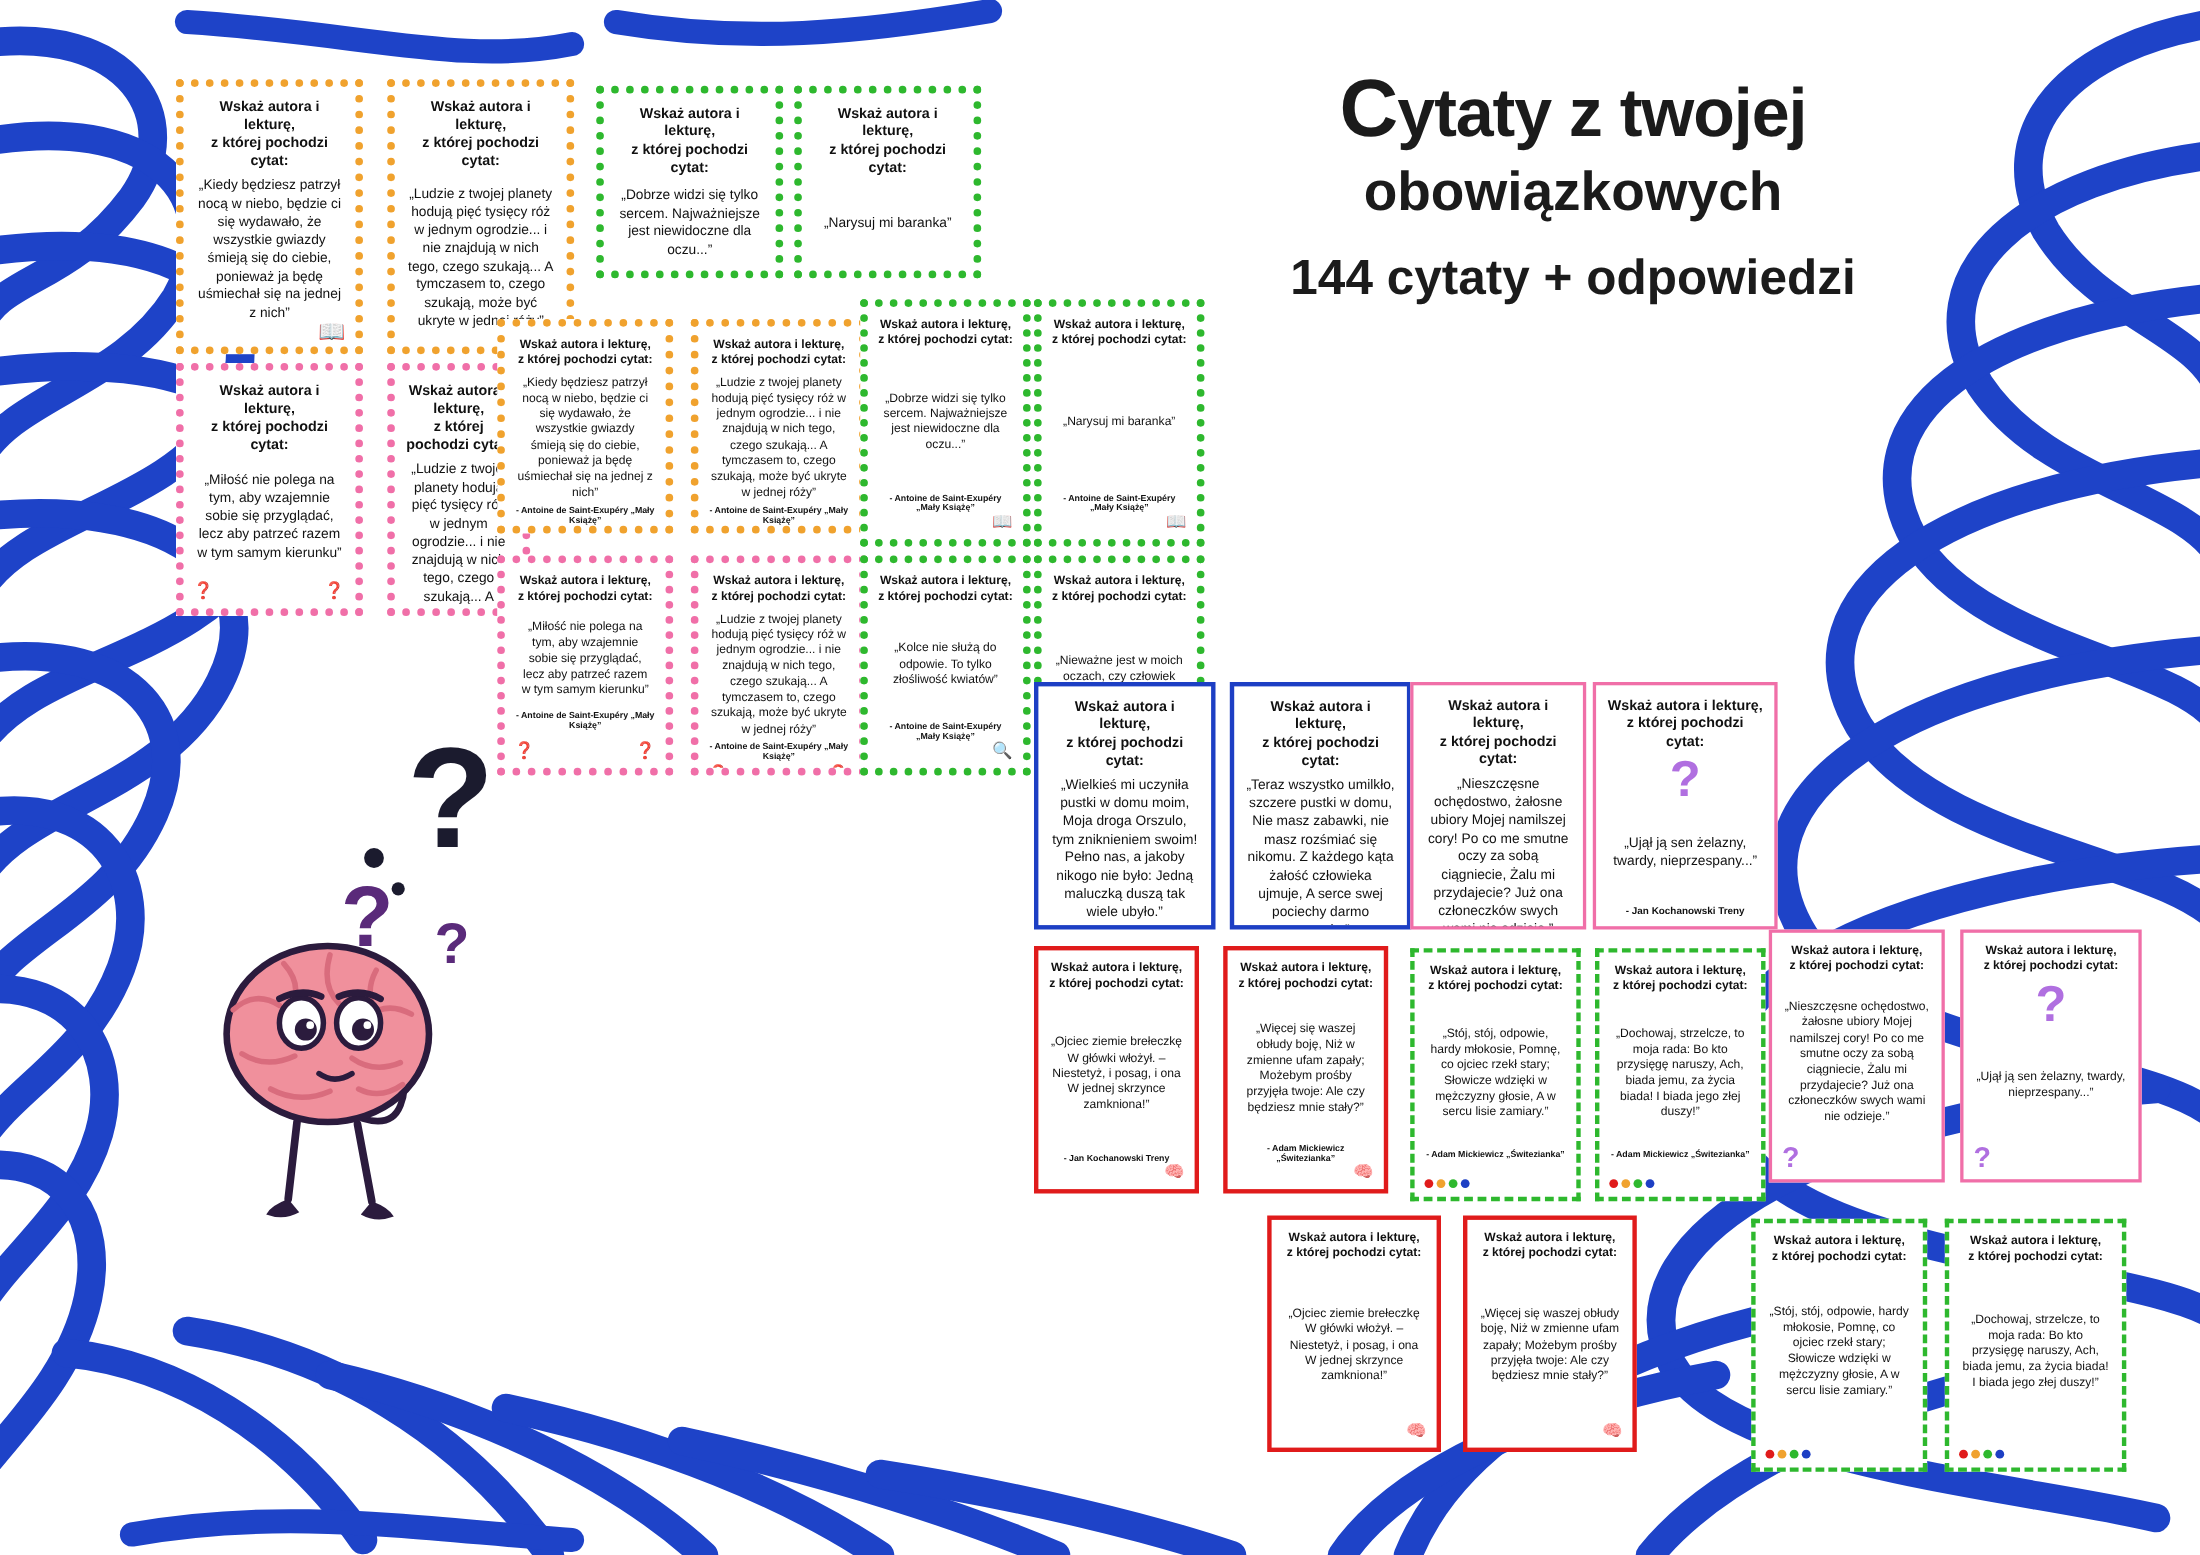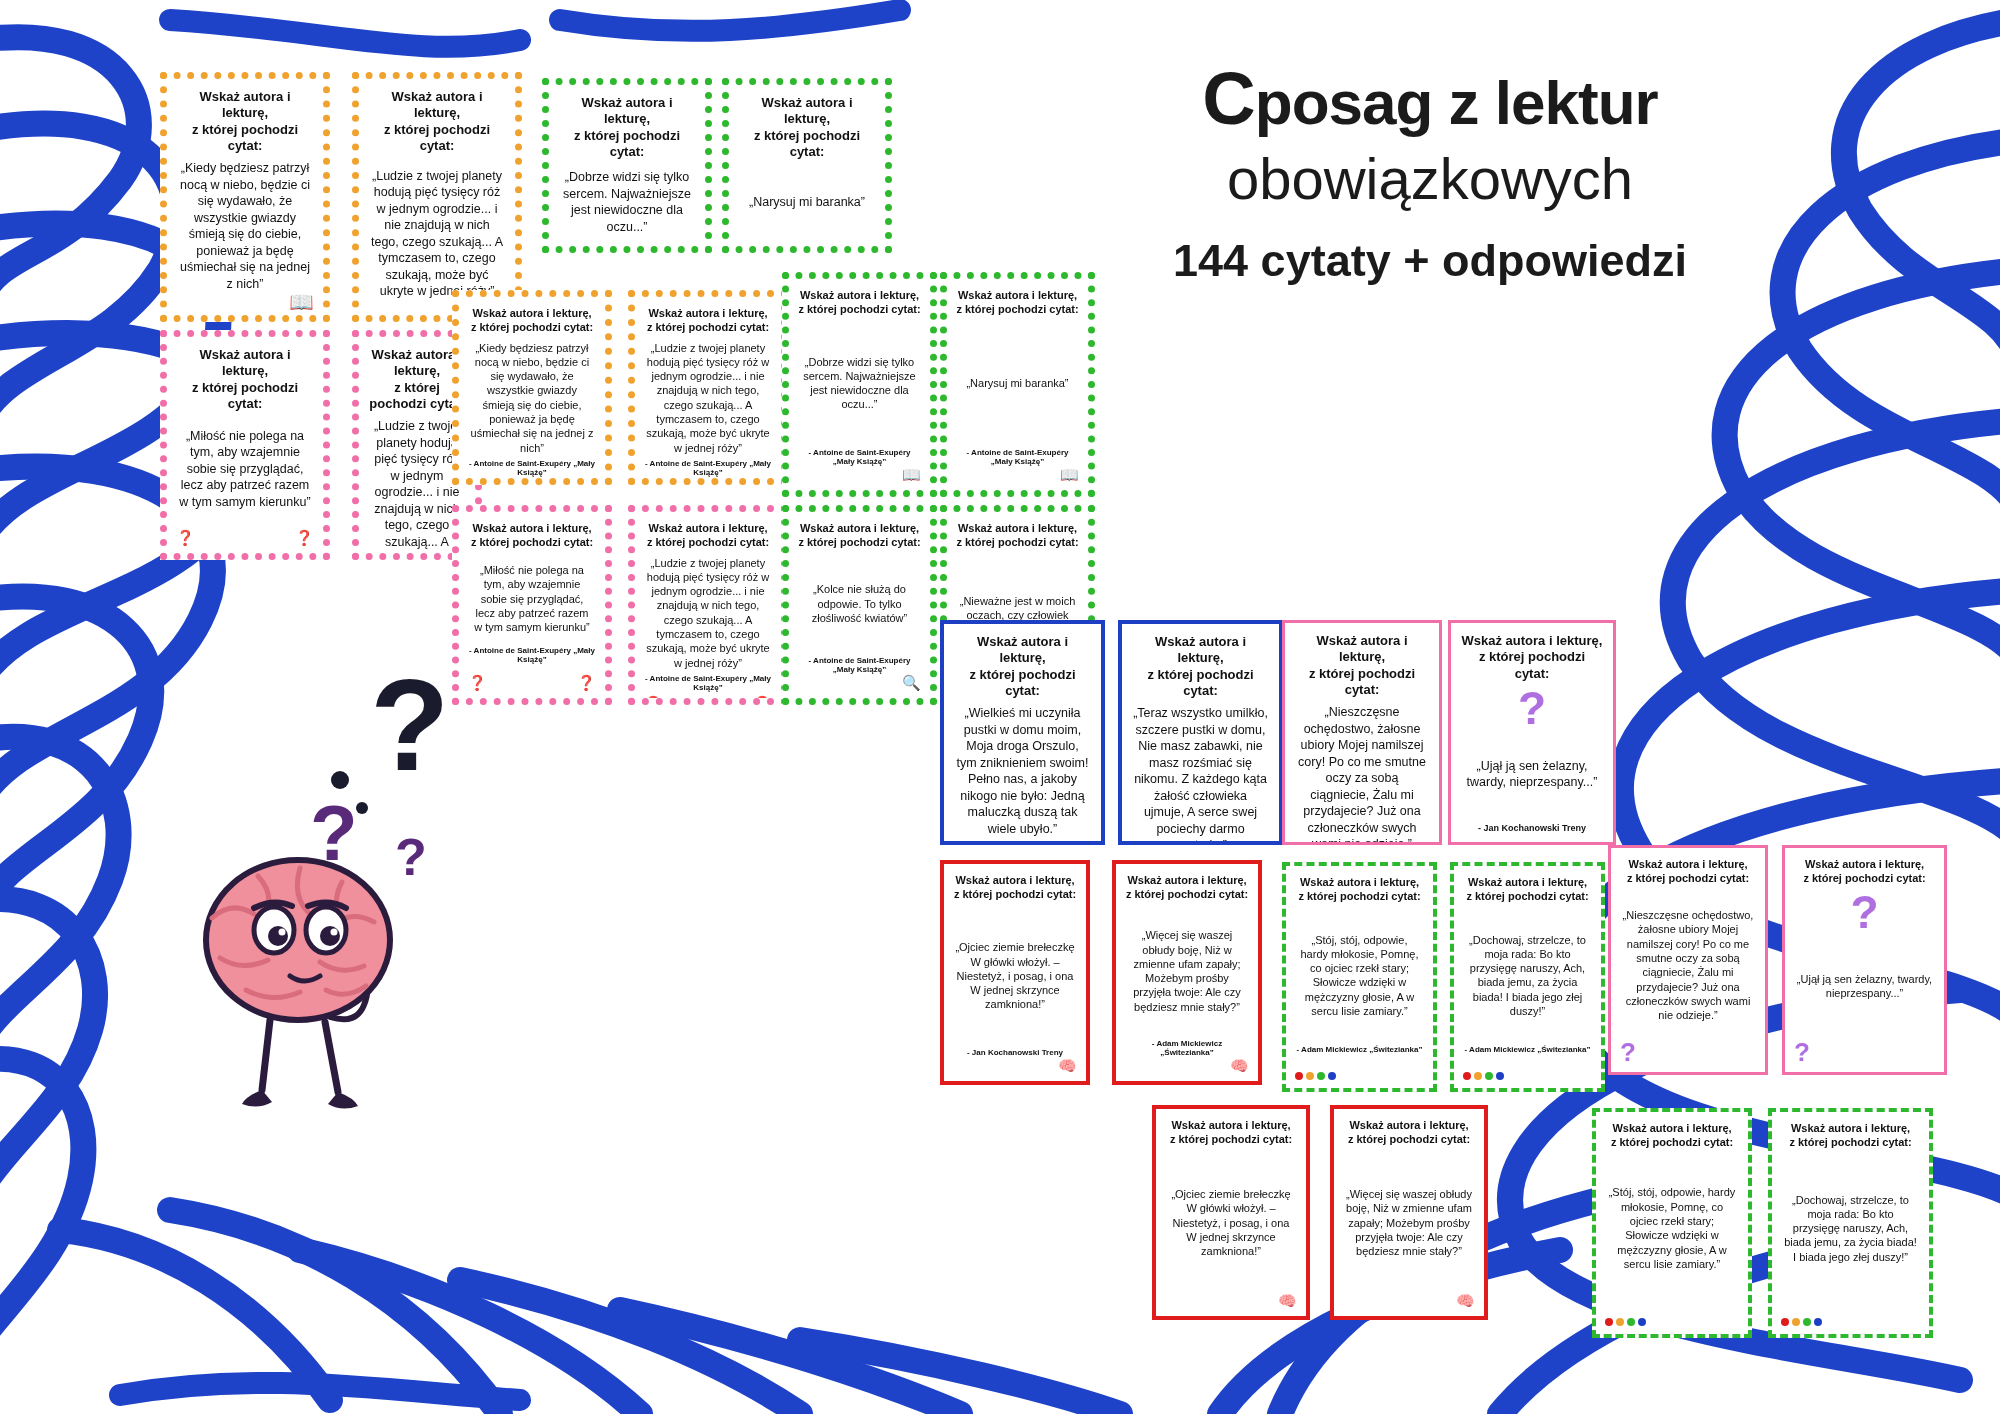--- a/index.html
+++ b/index.html
@@ -20,21 +20,21 @@
   
   .title-block{
     position:absolute;left:1110px;top:60px;width:640px;
     text-align:center;color:#1b1b1b;
   }
   .title-l1{
     font-size:62px;font-weight:700;line-height:1.06;letter-spacing:-1px;
   }
   .title-l1 .cap{font-size:74px;}
   .title-l2{
-    font-size:58px;font-weight:400;line-height:1.15;margin-top:8px;
+    font-size:50px;font-weight:700;line-height:1.15;margin-top:8px;
   }
   .title-l3{
     font-size:45px;font-weight:700;margin-top:22px;
   }
 
   
   .card{
     position:absolute;
     background:#ffffff;
     box-sizing:border-box;
@@ -133,21 +133,21 @@
     <path d="M560 20 C 680 40, 780 30, 900 10"></path>
     <path d="M120 1395 C 260 1370, 380 1390, 520 1400"></path>
   </g>
 </svg>
 </div>
 
 <div class="stage">
 
   <div class="title-block">
     <div class="title-l1">
-      <span class="cap">C</span><span>posag z lektur</span>
+      <span class="cap">C</span><span>ytaty z twojej</span>
     </div>
     <div class="title-l2">obowiązkowych</div>
     <div class="title-l3">144 cytaty + odpowiedzi</div>
   </div>
 
   <div class="card big b-orange" style="left:160px;top:72px;width:170px;height:250px;">
     <div class="hdr"><span>Wskaż autora i lekturę,</span><br><span>z której pochodzi cytat:</span></div>
     <div class="quote">„Kiedy będziesz patrzył nocą w niebo, będzie ci się wydawało, że wszystkie gwiazdy śmieją się do ciebie, ponieważ ja będę uśmiechał się na jednej z nich”</div>
     <div class="imgrow">
         <span class="ico-lg">📖</span>

